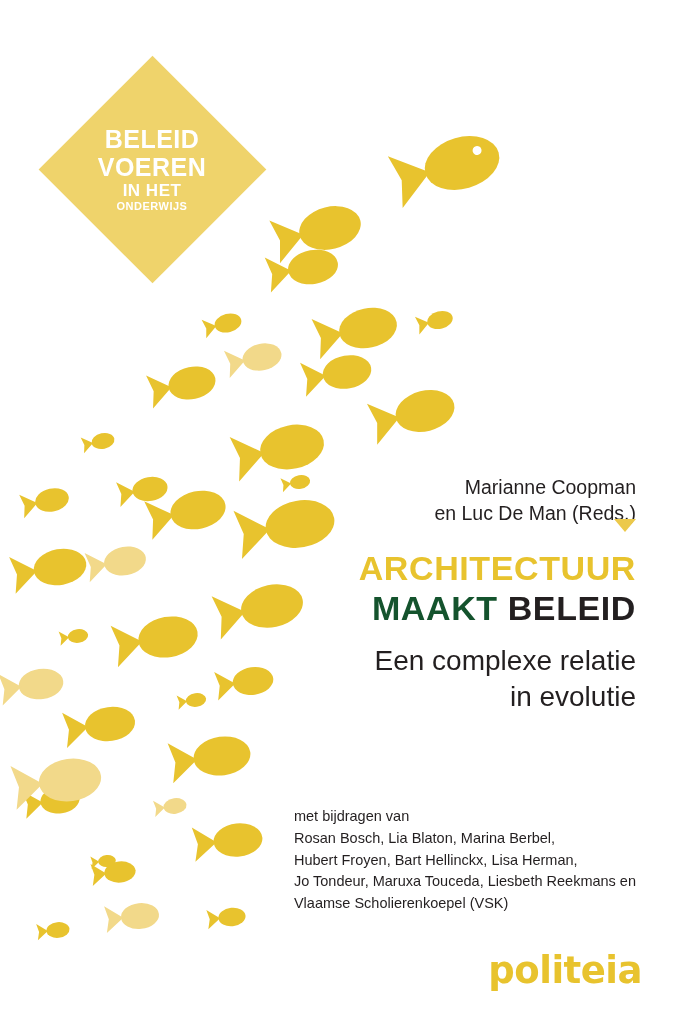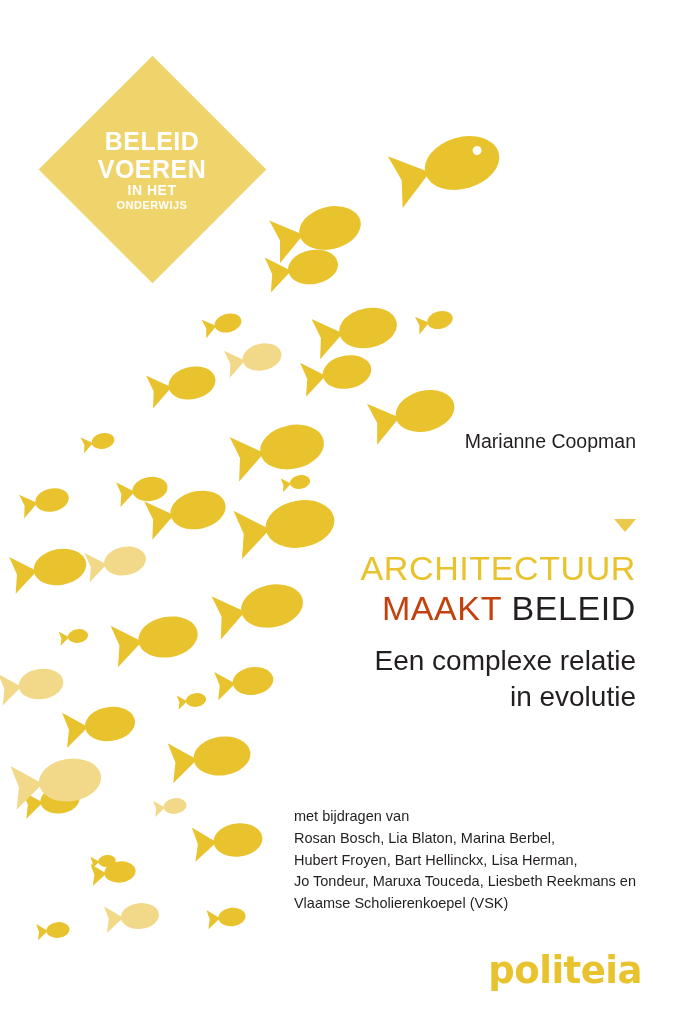--- a/index.html
+++ b/index.html
@@ -50,35 +50,35 @@
     align-items: center;
     justify-content: center;
     color: #ffffff;
     font-weight: bold;
     letter-spacing: 0.5px;
     line-height: 1.12;
     text-align: center;
   }
   .badge .l1 { font-size: 25px; }
   .badge .l2 { font-size: 25px; }
-  .badge .l3 { font-size: 14px; margin-top: 0; }
+  .badge .l3 { font-size: 17px; margin-top: 0; }
   .badge .l4 { font-size: 11px; }
 
   
   .fish-layer {
     position: absolute;
     inset: 0;
     pointer-events: none;
   }
 
   
   .authors {
     position: absolute;
     right: 44px;
-    top: 428px;
+    top: 474px;
     text-align: right;
     font-size: 19.5px;
     line-height: 1.34;
     color: #231f20;
   }
 
   .tri {
     position: absolute;
     right: 44px;
     top: 519px;
@@ -88,26 +88,26 @@
     border-right: 11px solid transparent;
     border-top: 13px solid #ecc94b;
   }
 
   .title {
     position: absolute;
     right: 44px;
     top: 548px;
     text-align: right;
     font-size: 34px;
-    font-weight: normal;
+    font-weight: bold;
     line-height: 1.18;
     letter-spacing: 0.6px;
   }
   .title .ln1 { color: #e8c32e; }
-  .title .ln2 .w1 { color: #c2410c; }
+  .title .ln2 .w1 { color: #14532d; }
   .title .ln2 .w2 { color: #231f20; }
 
   .subtitle {
     position: absolute;
     right: 44px;
     top: 643px;
     text-align: right;
     font-size: 28px;
     line-height: 1.28;
     color: #231f20;
@@ -202,20 +202,21 @@
     <div class="badge-text">
       <div class="l1">BELEID</div>
       <div class="l2">VOEREN</div>
       <div class="l3">IN HET</div>
       <div class="l4">ONDERWIJS</div>
     </div>
   </div>
 
   <div class="authors">
     <div>Marianne Coopman</div>
+    <div>en Luc De Man (Reds.)</div>
   </div>
 
   <div class="tri"></div>
 
   <div class="title">
     <div class="ln1">ARCHITECTUUR</div>
     <div class="ln2">
       <span class="w1">MAAKT</span>
       <span class="w2">BELEID</span>
     </div>

